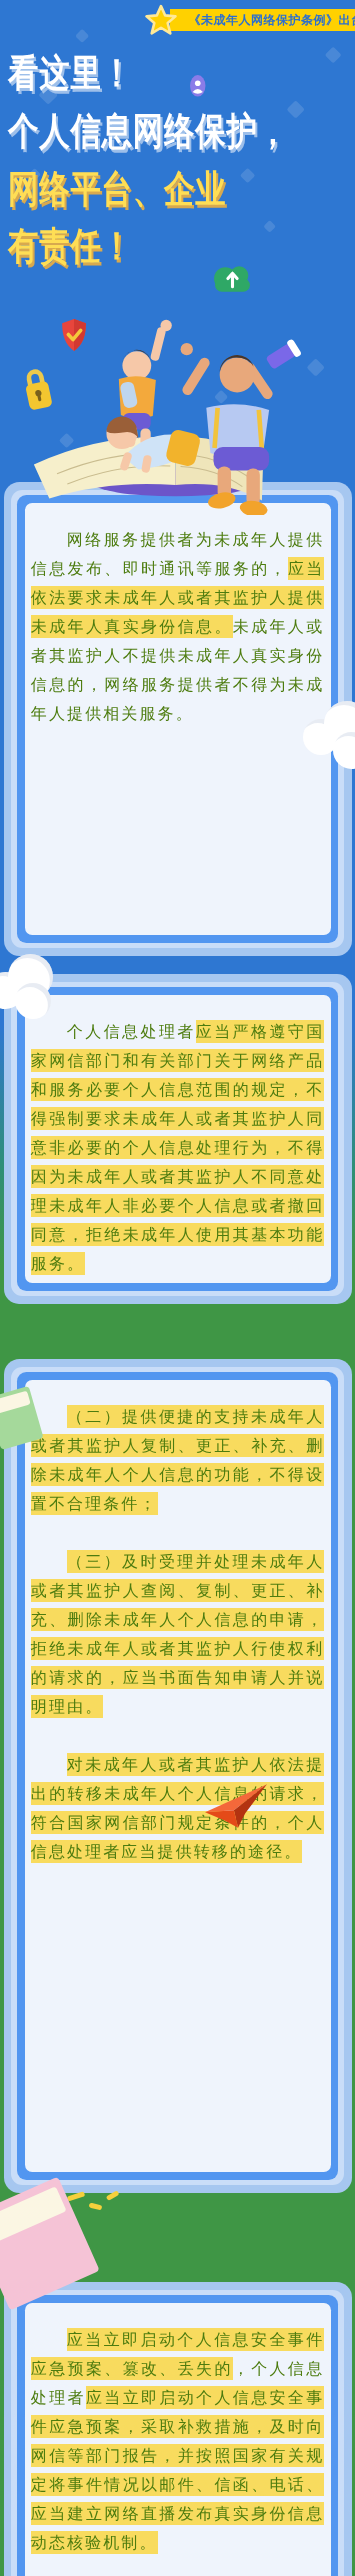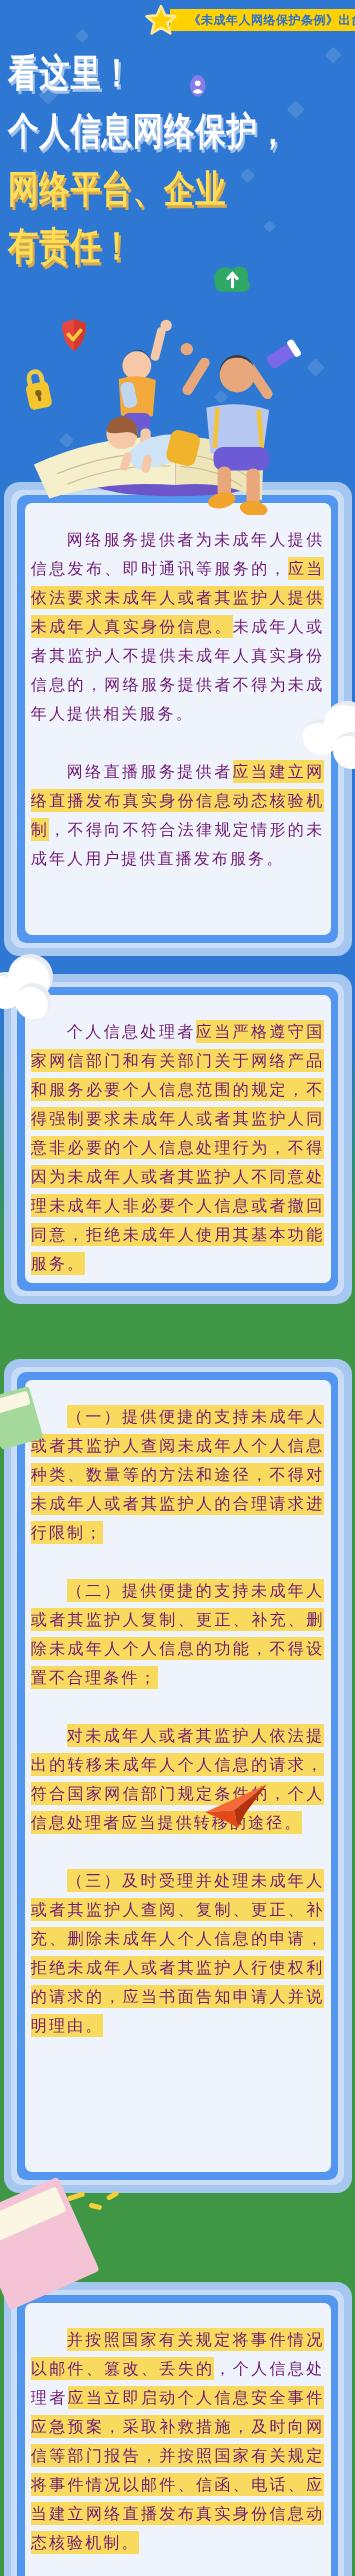--- a/index.html
+++ b/index.html
@@ -22,21 +22,21 @@
   .avatar{position:absolute;left:190px;top:75px;width:15.5px;height:21.6px;}
   
   .card{position:absolute;left:3.6px;width:348px;background:#A6C7F0;border-radius:15.5px;
         padding:7.7px;box-sizing:border-box;z-index:2;}
   .l2{background:#C9DDF8;border-radius:11.3px;padding:5.7px;height:100%;box-sizing:border-box;}
   .l3{background:#5296F0;border-radius:9.3px;padding:7.7px;height:100%;box-sizing:border-box;}
   .inner{background:#EFF4FC;border-radius:7.2px;height:100%;box-sizing:border-box;
          padding:21.6px 6.2px 14.4px;overflow:hidden;}
   .c1{top:482px;height:474px;} .c2{top:974px;height:330px;border-radius:15px;} .c3{top:1359px;height:834px;}
   .c4{top:2282px;height:466px;}
-  .para{margin:0 0 29px;font-size:16px;line-height:29px;letter-spacing:2.1px;color:#701a75;
+  .para{margin:0 0 29px;font-size:16px;line-height:29px;letter-spacing:2.1px;color:#4d7c0f;
         text-align:justify;text-indent:36px;}
   .para:last-child{margin-bottom:0;}
   .hl{background:#F8DB5E;padding:2.6px 0 3.1px;}
   
   .cloud{position:absolute;z-index:4;}
   .cloud i{position:absolute;background:#ffffff;border-radius:50%;box-shadow:-3.1px 4.1px 0 rgba(190,200,220,.35) inset;}
   
   .dash{position:absolute;background:#F5D03C;border-radius:4.1px;z-index:3;}
   
   .book{position:absolute;border-radius:4.1px;z-index:4;}
@@ -141,51 +141,49 @@
     <ellipse cx="452" cy="448" rx="27" ry="15" fill="#F2A32B" transform="rotate(8 452 448)"></ellipse>
   </g>
 </svg>
 
 <div id="cards-root">
     <div class="card c1">
       <div class="l2">
         <div class="l3">
           <div class="inner">
             <p class="para"><span>网络服务提供者为未成年人提供信息发布、即时通讯等服务的，</span><span class="hl">应当依法要求未成年人或者其监护人提供未成年人真实身份信息。</span><span>未成年人或者其监护人不提供未成年人真实身份信息的，网络服务提供者不得为未成年人提供相关服务。</span></p>
-            <p class="para"><span>网络直播服务提供者</span><span class="hl">应当建立网络直播发布真实身份信息动态核验机制</span><span>，不得向不符合法律规定情形的未成年人用户提供直播发布服务。</span></p>
           </div>
         </div>
       </div>
     </div>
     <div class="card c2">
       <div class="l2">
         <div class="l3">
           <div class="inner">
             <p class="para"><span>个人信息处理者</span><span class="hl">应当严格遵守国家网信部门和有关部门关于网络产品和服务必要个人信息范围的规定，不得强制要求未成年人或者其监护人同意非必要的个人信息处理行为，不得因为未成年人或者其监护人不同意处理未成年人非必要个人信息或者撤回同意，拒绝未成年人使用其基本功能服务。</span></p>
           </div>
         </div>
       </div>
     </div>
     <div class="card c3">
       <div class="l2">
         <div class="l3">
           <div class="inner">
-            <p class="para"><span class="hl">（一）提供便捷的支持未成年人或者其监护人查阅未成年人个人信息种类、数量等的方法和途径，不得对未成年人或者其监护人的合理请求进行限制；</span></p>
             <p class="para"><span class="hl">（二）提供便捷的支持未成年人或者其监护人复制、更正、补充、删除未成年人个人信息的功能，不得设置不合理条件；</span></p>
+            <p class="para"><span class="hl">（三）及时受理并处理未成年人或者其监护人查阅、复制、更正、补充、删除未成年人个人信息的申请，拒绝未成年人或者其监护人行使权利的请求的，应当书面告知申请人并说明理由。</span></p>
             <p class="para"><span class="hl">对未成年人或者其监护人依法提出的转移未成年人个人信息的请求，符合国家网信部门规定条件的，个人信息处理者应当提供转移的途径。</span></p>
-            <p class="para"><span class="hl">（三）及时受理并处理未成年人或者其监护人查阅、复制、更正、补充、删除未成年人个人信息的申请，拒绝未成年人或者其监护人行使权利的请求的，应当书面告知申请人并说明理由。</span></p>
           </div>
         </div>
       </div>
     </div>
     <div class="card c4">
       <div class="l2">
         <div class="l3">
           <div class="inner">
-            <p class="para"><span class="hl">并按照国家有关规定将事件情况以邮件、篡改、丢失的</span><span>，个人信息处理者</span><span class="hl">应当立即启动个人信息安全事件应急预案，采取补救措施，及时向网信等部门报告，并按照国家有关规定将事件情况以邮件、信函、电话、应当建立网络直播发布真实身份信息动态核验机制。</span></p>
+            <p class="para"><span class="hl">应当立即启动个人信息安全事件应急预案、篡改、丢失的</span><span>，个人信息处理者</span><span class="hl">应当立即启动个人信息安全事件应急预案，采取补救措施，及时向网信等部门报告，并按照国家有关规定将事件情况以邮件、信函、电话、应当建立网络直播发布真实身份信息动态核验机制。</span></p>
           </div>
         </div>
       </div>
     </div>
   </div>
 
 <div class="cloud" style="left:303px;top:696px;width:72px;height:72px;">
   <i style="left:0;top:23px;width:36px;height:36px;"></i>
   <i style="left:20.6px;top:5.2px;width:46px;height:46px;"></i>
   <i style="left:30px;top:36px;width:37px;height:37px;"></i>

